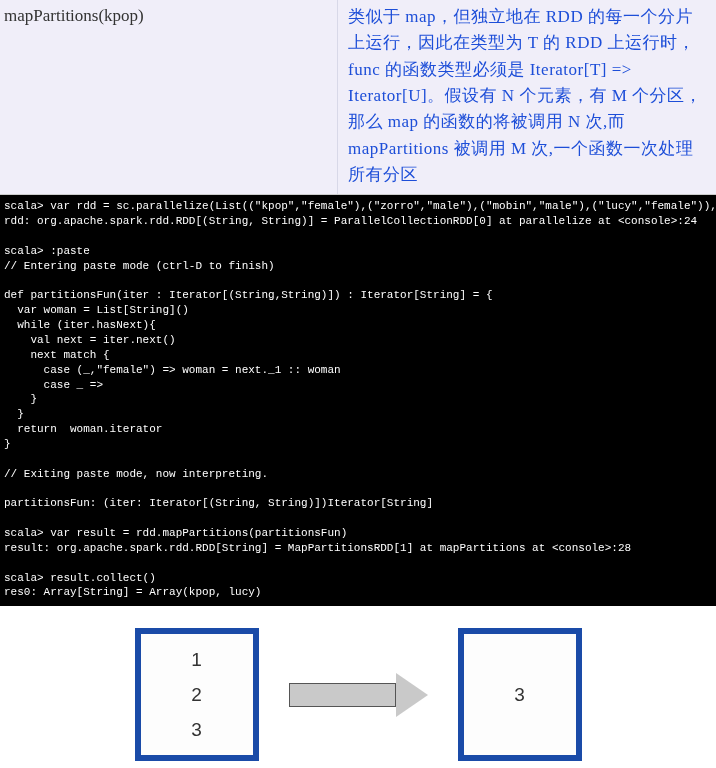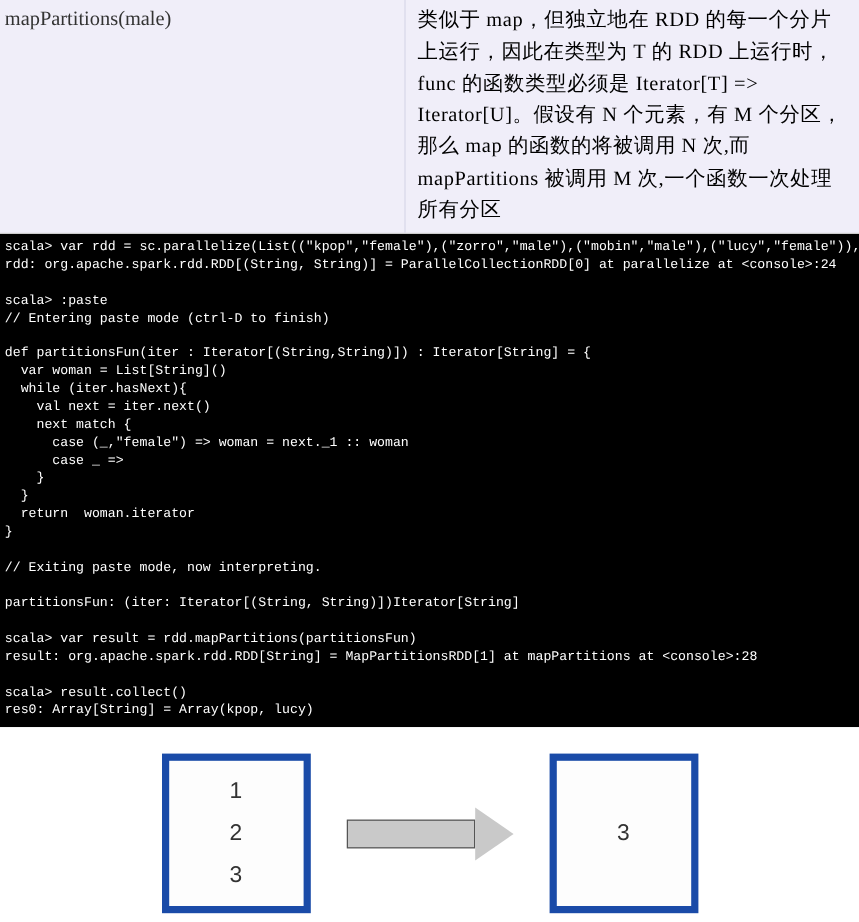--- a/index.html
+++ b/index.html
@@ -18,21 +18,21 @@
     width: 325px;
     padding: 6px 8px 4px 4px;
     font-size: 17px;
     color: #333;
     border-right: 1px solid #d8d8e8;
   }
   .top-right {
     flex: 1;
     padding: 4px 8px 6px 10px;
     font-size: 17px;
-    color: #000000;
+    color: #1d4ed8;
     line-height: 1.55;
     letter-spacing: 0.5px;
   }
   .terminal {
     background: #000;
     color: #fff;
     font-family: "Consolas","Courier New",monospace;
     font-size: 11px;
     line-height: 1.35;
     padding: 4px 4px 6px 4px;
@@ -90,21 +90,21 @@
     border-top:23px solid transparent;
     border-bottom:23px solid transparent;
     border-left:33px solid #555;
     z-index:-1;
   }
 </style>
 </head>
 <body>
 
 <div class="top-table">
-  <div class="top-left">mapPartitions(male)</div>
+  <div class="top-left">mapPartitions(kpop)</div>
   <div class="top-right">类似于 map，但独立地在 RDD 的每一个分片上运行，因此在类型为 T 的 RDD 上运行时，func 的函数类型必须是 Iterator[T] =&gt; Iterator[U]。假设有 N 个元素，有 M 个分区，那么 map 的函数的将被调用 N 次,而 mapPartitions 被调用 M 次,一个函数一次处理所有分区</div>
 </div>
 
 <div class="terminal">scala&gt; var rdd = sc.parallelize(List(("kpop","female"),("zorro","male"),("mobin","male"),("lucy","female")),2)
 rdd: org.apache.spark.rdd.RDD[(String, String)] = ParallelCollectionRDD[0] at parallelize at &lt;console&gt;:24
 
 scala&gt; :paste
 // Entering paste mode (ctrl-D to finish)
 
 def partitionsFun(iter : Iterator[(String,String)]) : Iterator[String] = {

